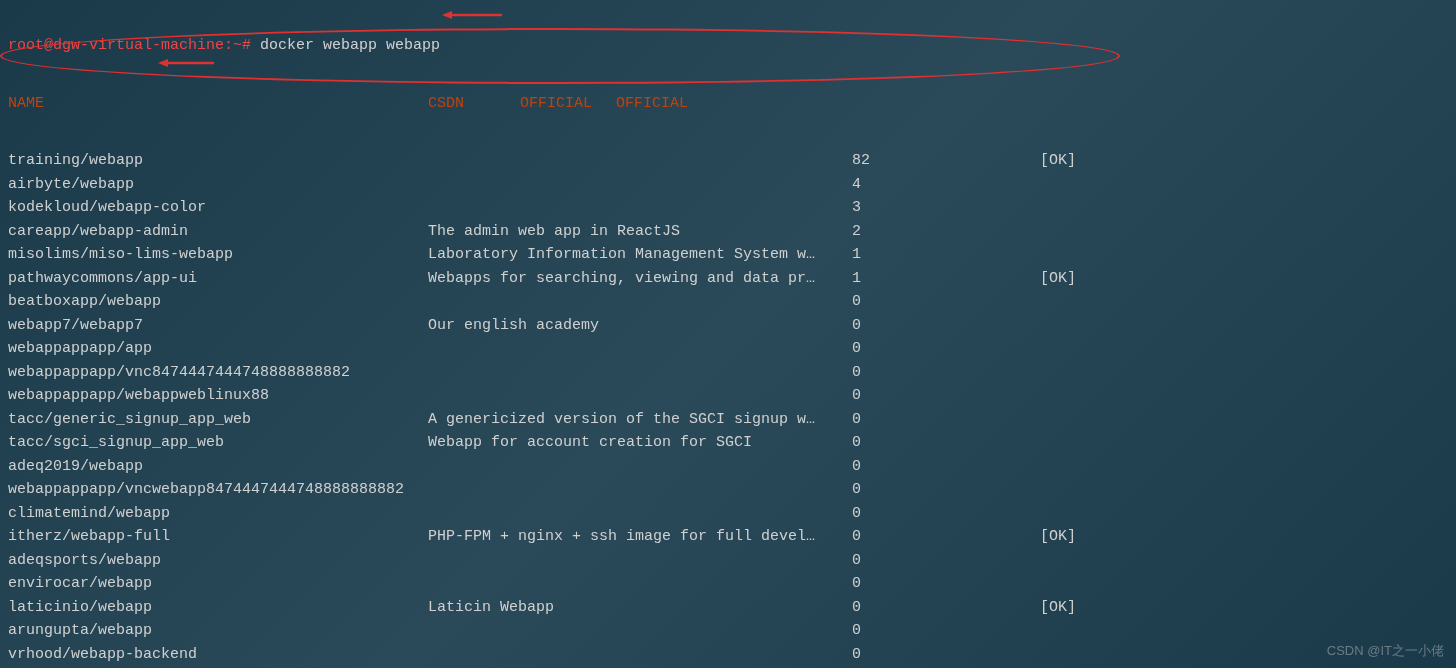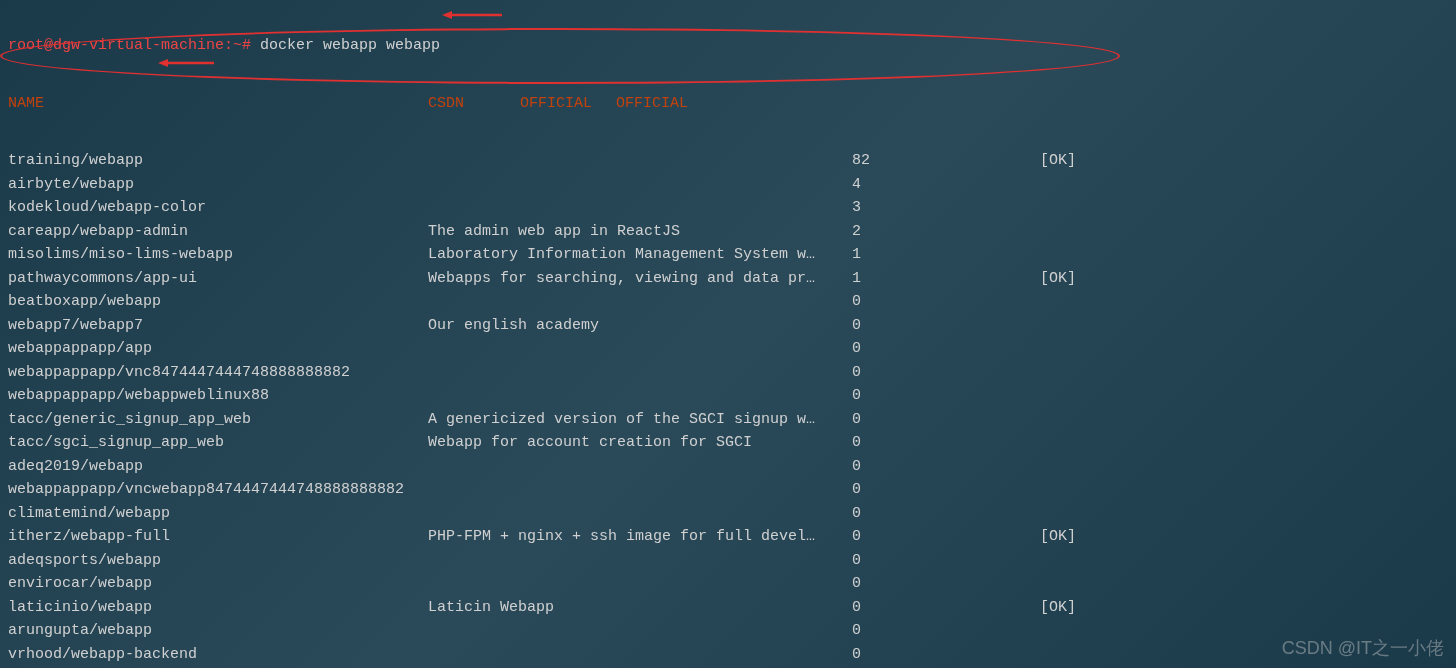--- a/index.html
+++ b/index.html
@@ -77,21 +77,21 @@
     height: 56px;
     border: 2px solid #e03030;
     border-radius: 50%;
     z-index: 4;
   }
   .watermark {
     position: absolute;
     bottom: 8px;
     right: 12px;
     font-family: sans-serif;
-    font-size: 18px;
+    font-size: 13px;
     color: rgba(200,200,200,0.45);
   }
 </style>
 </head>
 <body>
 
 <div class="terminal">
   <div class="line">
     <span class="prompt">root@dgw-virtual-machine:~# </span><span>docker webapp webapp</span>
   </div>

